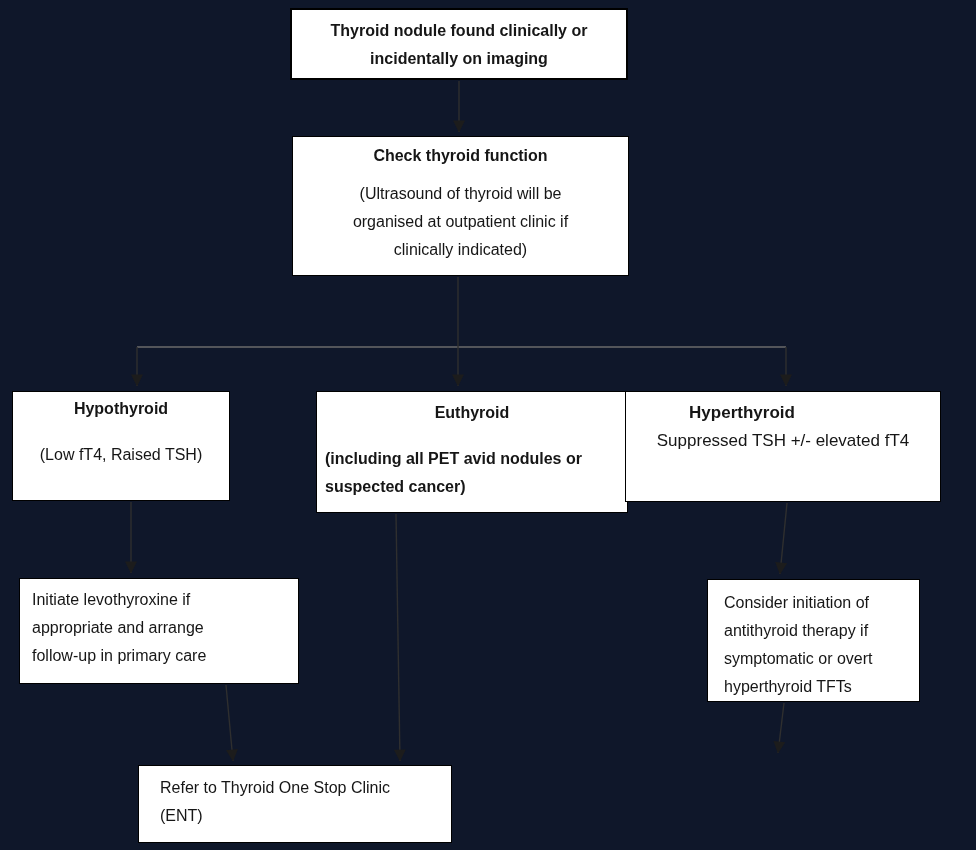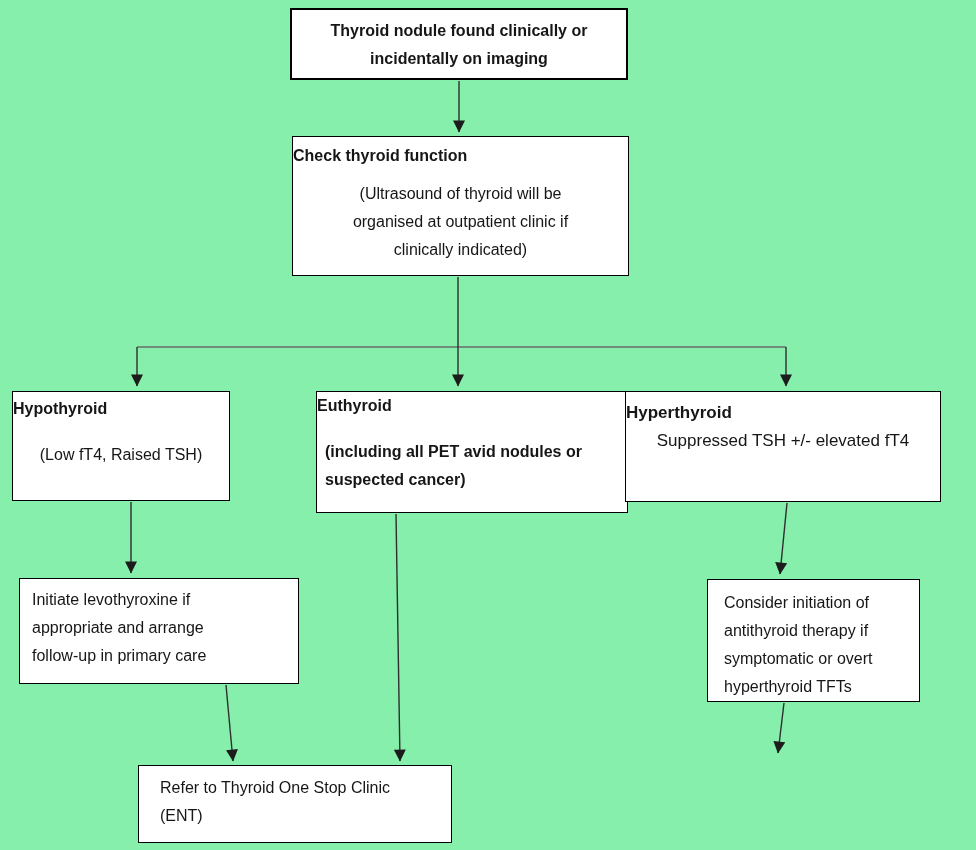--- a/index.html
+++ b/index.html
@@ -4,42 +4,42 @@
 <style>
   html, body {
     margin: 0;
     padding: 0;
     background: #ffffff;
   }
   .canvas {
     position: relative;
     width: 976px;
     height: 850px;
-    background: #86efac;
+    background: #0f172a;
     font-family: "Liberation Sans", "DejaVu Sans", sans-serif;
     color: #161616;
     overflow: hidden;
   }
   .connectors {
     position: absolute;
     left: 0;
     top: 0;
     z-index: 1;
   }
   .node {
     position: absolute;
     box-sizing: border-box;
     border: 1px solid #000000;
     background: #ffffff;
     font-size: 16px;
     line-height: 28px;
     z-index: 2;
     overflow: hidden;
   }
-  .node .title { font-weight: bold; text-align: left; }
+  .node .title { font-weight: bold; text-align: center; }
   .node .line { white-space: nowrap; }
   .u {
     text-underline-offset: 3px;
     text-decoration-thickness: 1.5px;
   }
 
   
   .b-start {
     left: 290px; top: 8px; width: 338px; height: 72px;
     border-width: 2px;
@@ -53,20 +53,21 @@
   }
   .b-check .body { margin-top: 10px; }
   .b-hypo {
     left: 12px; top: 391px; width: 218px; height: 110px;
     text-align: center;
     padding-top: 3px;
   }
   .b-hypo .body { margin-top: 18px; }
   .b-eu {
     left: 316px; top: 391px; width: 312px; height: 122px;
+    padding-top: 7px;
   }
   .b-eu .body {
     margin-top: 18px;
     padding-left: 8px;
     font-weight: bold;
   }
   .b-hyper {
     left: 625px; top: 391px; width: 316px; height: 111px;
     text-align: center;
     padding-top: 7px;

